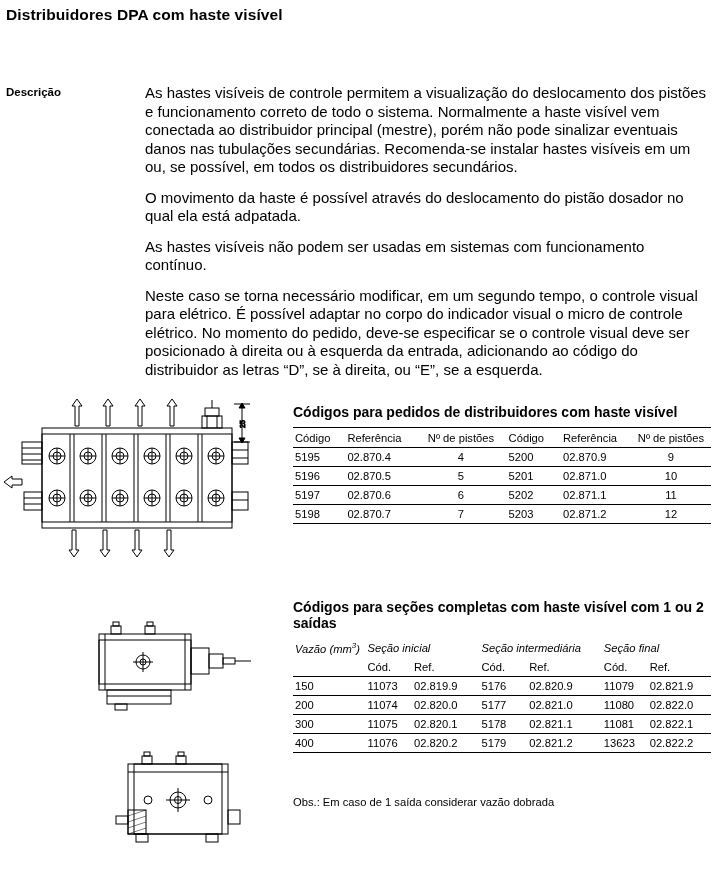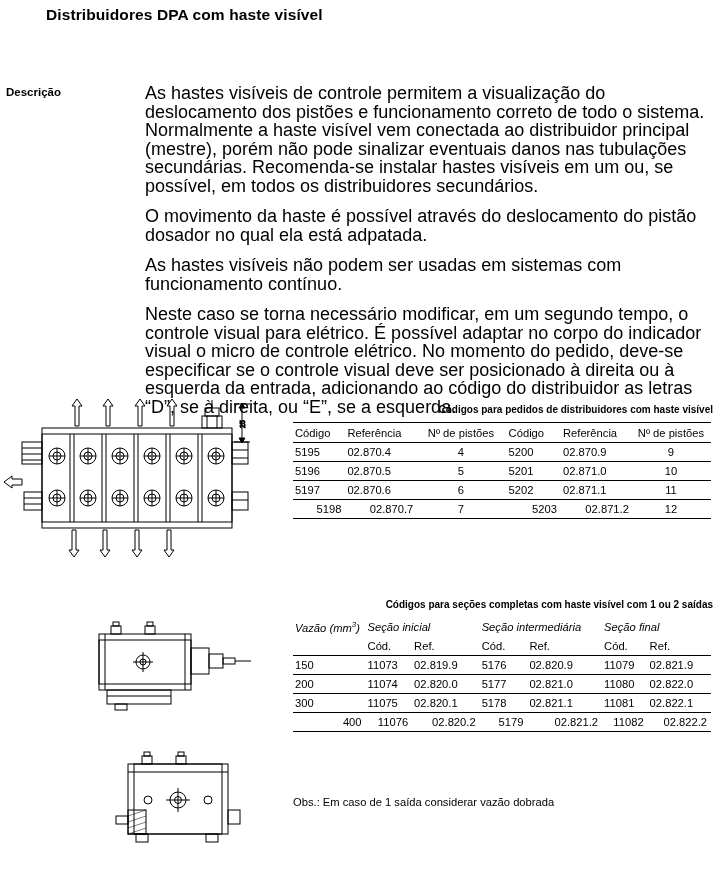--- a/index.html
+++ b/index.html
@@ -21,70 +21,67 @@
     height: 869px;
   }
   
   .doc-title {
     position: absolute;
     left: 6px;
     top: 6px;
     font-size: 15.5px;
     font-weight: bold;
     letter-spacing: 0.1px;
-    margin-left: 40px;
   }
   
   .desc-label {
     position: absolute;
     left: 6px;
     top: 86px;
     font-size: 11.5px;
     font-weight: bold;
   }
   .desc-body {
     position: absolute;
     left: 145px;
     top: 84px;
     width: 565px;
-    font-size: 18px;
+    font-size: 15px;
     line-height: 18.5px;
   }
   .desc-body p {
     margin: 0 0 12px 0;
   }
   .desc-body p:last-child {
     margin-bottom: 11px;
   }
   
   .table-caption {
-    font-size: 10px;
+    font-size: 14px;
     font-weight: bold;
     margin-bottom: 7px;
-    text-align: right;
   }
   table.data {
     border-collapse: collapse;
     font-size: 11.2px;
   }
   table.data th, table.data td {
     text-align: left;
     padding: 3px 4px 3px 2px;
     font-weight: normal;
     white-space: nowrap;
   }
   table.data thead th {
     border-bottom: 1px solid #000;
   }
   table.data tbody td {
     border-bottom: 1px solid #000;
   }
   table.data tbody tr:last-child td {
     border-bottom: 1px solid #000;
-    text-align: right;
   }
   
   .table1-wrap {
     position: absolute;
     left: 293px;
     top: 404px;
     width: 420px;
   }
   .table1-wrap table.data {
     width: 418px;
@@ -444,21 +441,21 @@
           <td>02.821.1</td>
           <td>11081</td>
           <td>02.822.1</td>
         </tr>
         <tr>
           <td>400</td>
           <td>11076</td>
           <td>02.820.2</td>
           <td>5179</td>
           <td>02.821.2</td>
-          <td>11082</td>
+          <td>13623</td>
           <td>02.822.2</td>
         </tr>
       </tbody>
     </table>
   </div>
 
   <div class="obs">Obs.: Em caso de 1 saída considerar vazão dobrada</div>
 
 </div>
 

